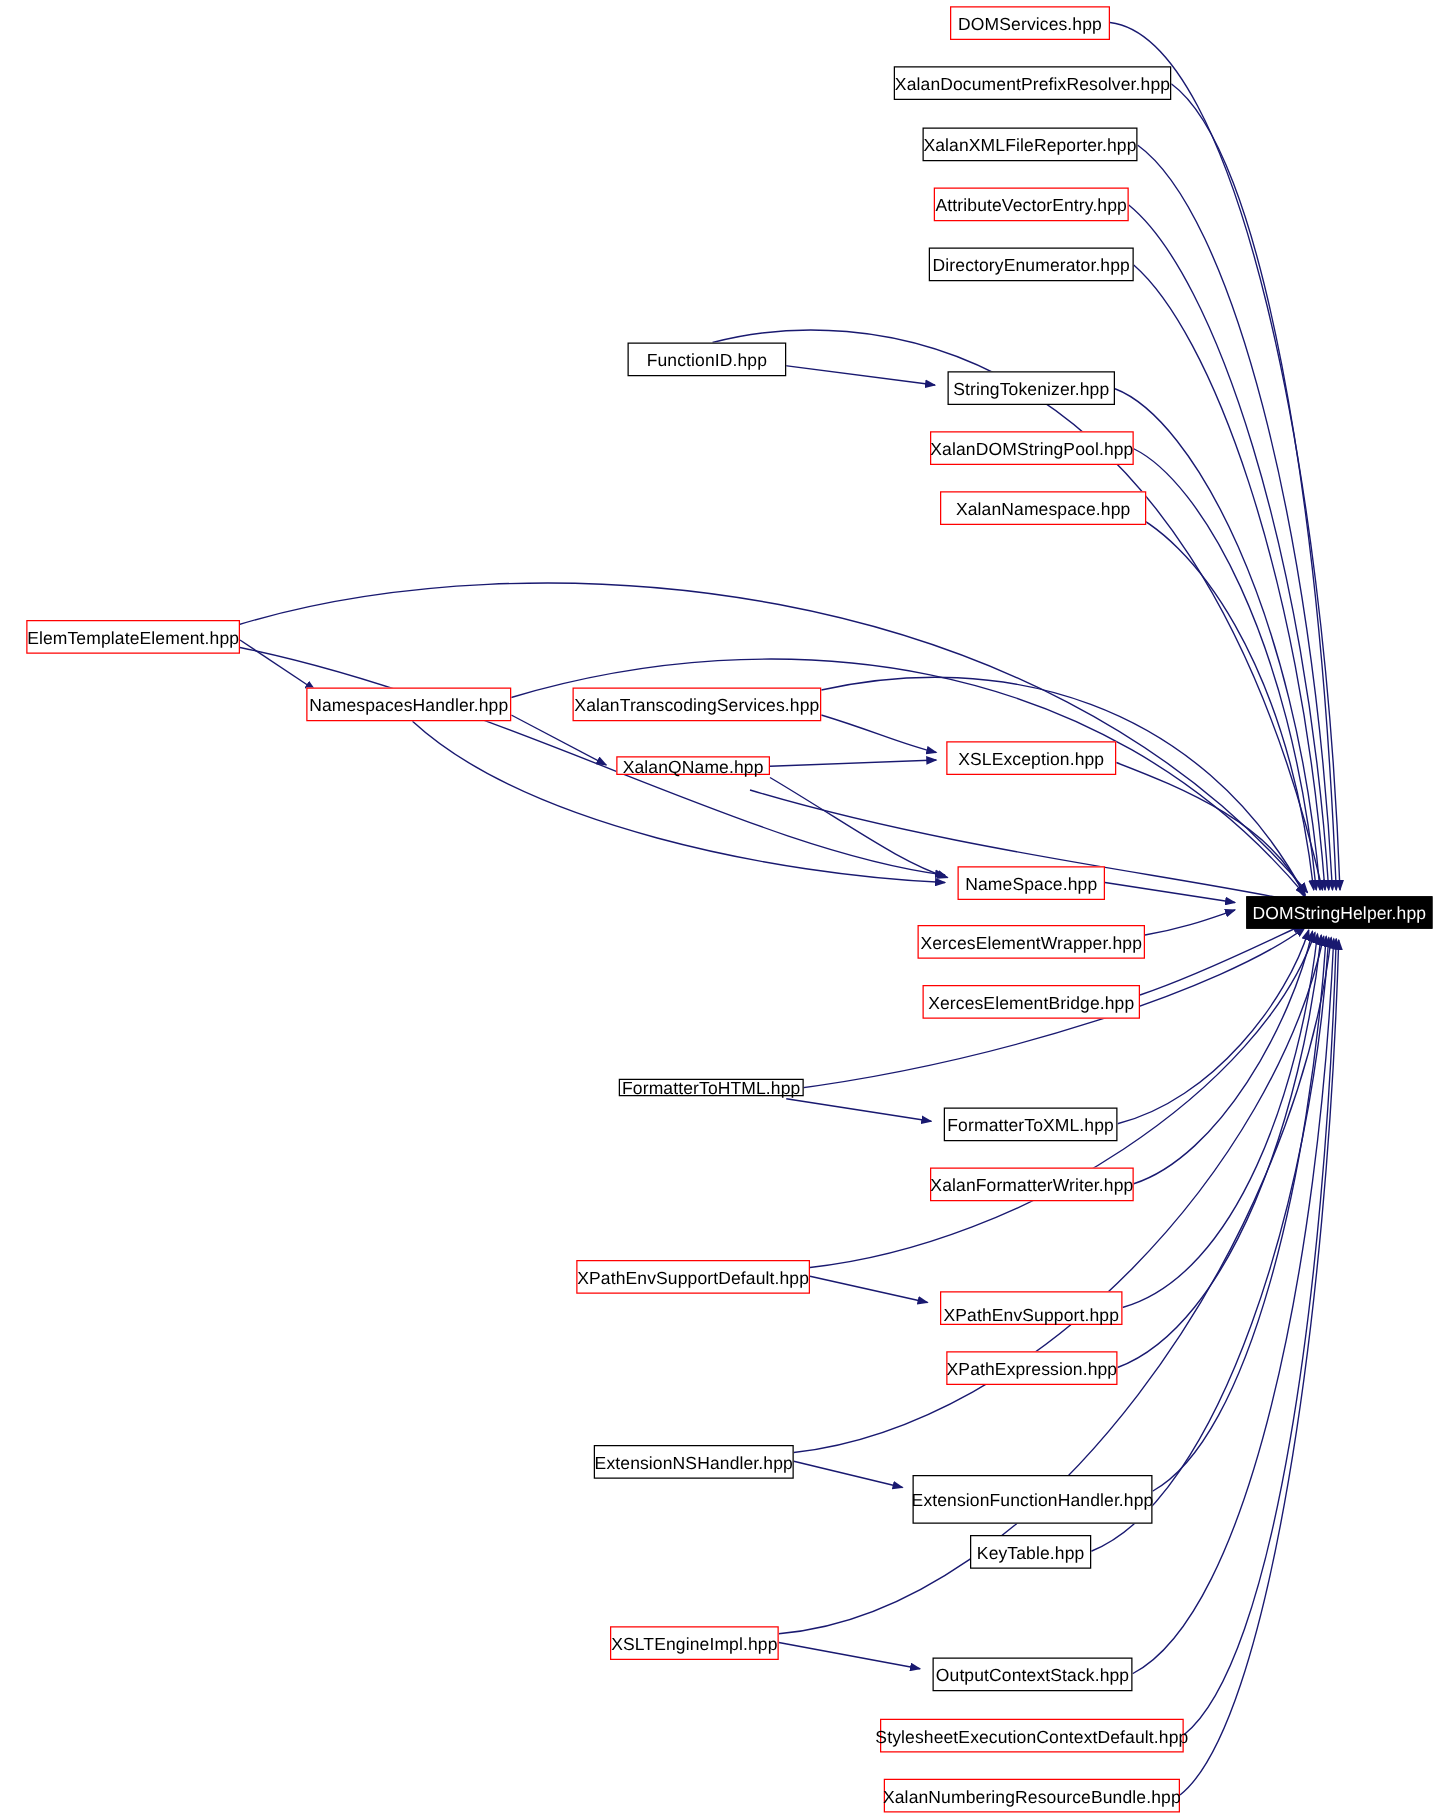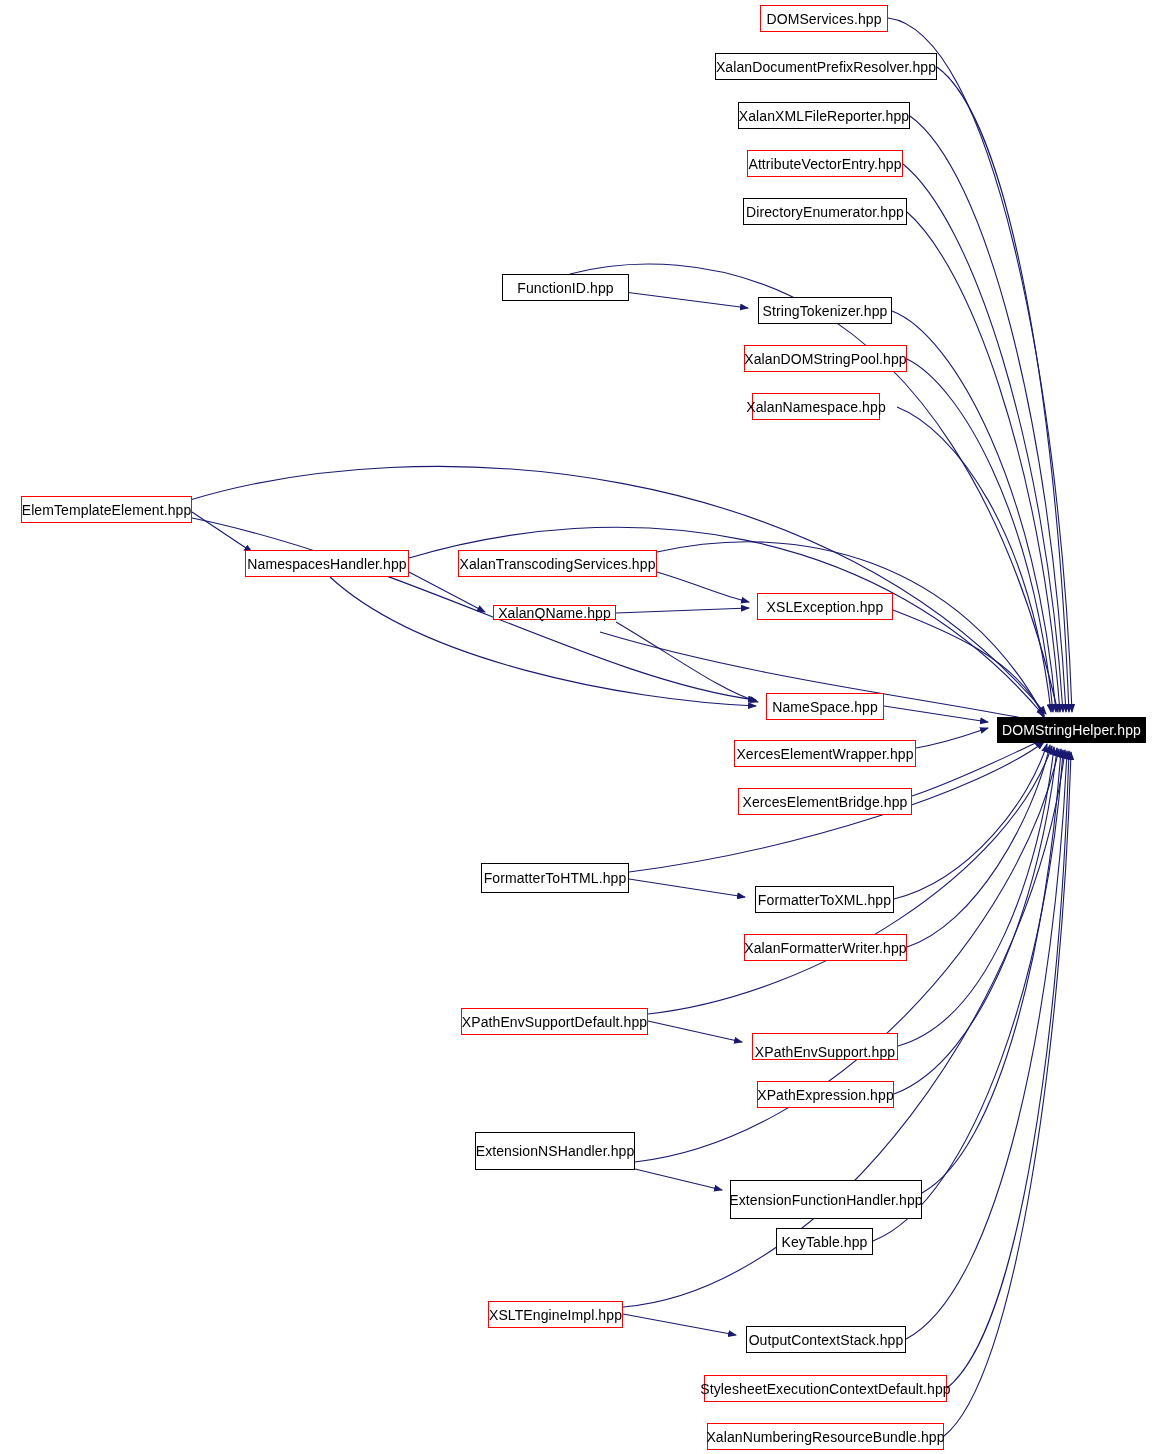--- a/index.html
+++ b/index.html
@@ -120,21 +120,21 @@
       </div>
       <div class="node" style="left: 502px; top: 274px; width: 127px; height: 27px;">
         <span>FunctionID.hpp</span>
       </div>
       <div class="node" style="left: 758px; top: 297px; width: 134px; height: 27px;">
         <span>StringTokenizer.hpp</span>
       </div>
       <div class="node red" style="left: 744px; top: 345px; width: 163px; height: 27px;">
         <span>XalanDOMStringPool.hpp</span>
       </div>
-      <div class="node red" style="left: 752px; top: 393px; width: 128px; height: 27px;">
+      <div class="node red" style="left: 752px; top: 393px; width: 165px; height: 27px;">
         <span>XalanNamespace.hpp</span>
       </div>
       <div class="node red" style="left: 21px; top: 496px; width: 171px; height: 27px;">
         <span>ElemTemplateElement.hpp</span>
       </div>
       <div class="node red" style="left: 245px; top: 550px; width: 164px; height: 27px;">
         <span>NamespacesHandler.hpp</span>
       </div>
       <div class="node red" style="left: 458px; top: 550px; width: 199px; height: 27px;">
         <span>XalanTranscodingServices.hpp</span>
@@ -150,39 +150,39 @@
       </div>
       <div class="node target" style="left: 997px; top: 717px; width: 149px; height: 26px;">
         <span>DOMStringHelper.hpp</span>
       </div>
       <div class="node red" style="left: 734px; top: 740px; width: 182px; height: 27px;">
         <span>XercesElementWrapper.hpp</span>
       </div>
       <div class="node red" style="left: 738px; top: 788px; width: 174px; height: 27px;">
         <span>XercesElementBridge.hpp</span>
       </div>
-      <div class="node" style="left: 481px; top: 863px; width: 148px; height: 30px;">
+      <div class="node" style="left: 495px; top: 863px; width: 148px; height: 14px;">
         <span>FormatterToHTML.hpp</span>
       </div>
       <div class="node" style="left: 755px; top: 886px; width: 139px; height: 27px;">
         <span>FormatterToXML.hpp</span>
       </div>
       <div class="node red" style="left: 744px; top: 934px; width: 163px; height: 27px;">
         <span>XalanFormatterWriter.hpp</span>
       </div>
       <div class="node red" style="left: 461px; top: 1008px; width: 187px; height: 27px;">
         <span>XPathEnvSupportDefault.hpp</span>
       </div>
       <div class="node red" style="left: 752px; top: 1033px; width: 146px; height: 27px; align-items: flex-end;">
         <span>XPathEnvSupport.hpp</span>
       </div>
       <div class="node red" style="left: 757px; top: 1081px; width: 137px; height: 27px;">
         <span>XPathExpression.hpp</span>
       </div>
-      <div class="node" style="left: 475px; top: 1132px; width: 160px; height: 38px;">
+      <div class="node" style="left: 475px; top: 1156px; width: 160px; height: 27px;">
         <span>ExtensionNSHandler.hpp</span>
       </div>
       <div class="node" style="left: 730px; top: 1180px; width: 192px; height: 39px;">
         <span>ExtensionFunctionHandler.hpp</span>
       </div>
       <div class="node" style="left: 776px; top: 1228px; width: 97px; height: 27px;">
         <span>KeyTable.hpp</span>
       </div>
       <div class="node red" style="left: 488px; top: 1301px; width: 135px; height: 27px;">
         <span>XSLTEngineImpl.hpp</span>

